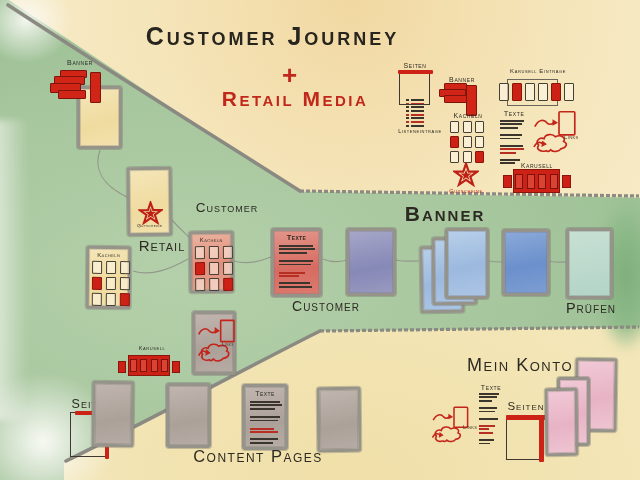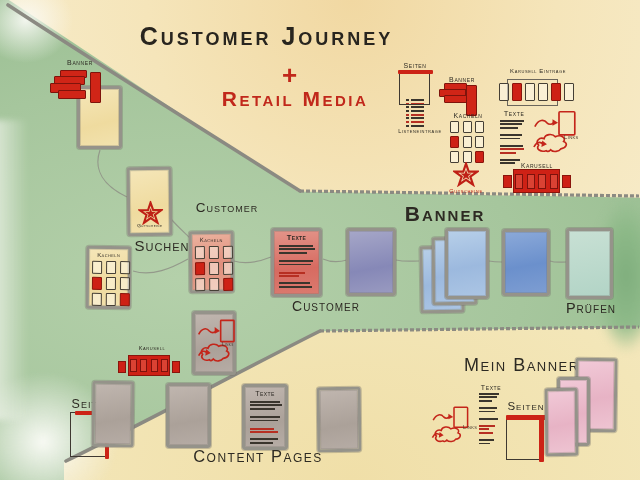--- a/index.html
+++ b/index.html
@@ -102,21 +102,21 @@
       <path d="M170,218 C179,228 185,233 190,238"></path>
       <path d="M133,271 C152,277 172,268 188,259"></path>
       <path d="M234,261 C247,265 261,261 271,257"></path>
       <path d="M323,259 C332,263 340,262 347,260"></path>
       <path d="M396,260 C405,262 412,261 419,261"></path>
       <path d="M489,261 C494,262 498,262 502,262"></path>
       <path d="M550,261 C556,263 562,262 566,262"></path>
     </g>
   </svg>
 
-  <div class="lbl t-main" style="left:124px;top:24px;width:285px;font-size:25px;color:#28251f;">Customer Journey</div>
+  <div class="lbl t-main" style="left:130px;top:24px;width:285px;font-size:25px;color:#28251f;">Customer Journey</div>
   <div class="lbl bold red-ink" style="left:265px;top:62px;width:50px;font-size:26px;">+</div>
   <div class="lbl bold red-ink" style="left:190px;top:88px;width:210px;font-size:21px;letter-spacing:2.5px;">Retail Media</div>
 
   <div class="lbl" style="left:56px;top:59px;width:48px;font-size:7px;">Banner</div>
   <div class="card yellow" style="left:77px;top:86px;width:45px;height:63px;"></div>
   <div>
     <div class="banner-rect" style="left:60px;top:70px;width:27px;height:8px;"></div>
     <div class="banner-rect" style="left:54px;top:76px;width:31px;height:9px;"></div>
     <div class="banner-rect" style="left:50px;top:83px;width:31px;height:10px;"></div>
     <div class="banner-rect" style="left:58px;top:90px;width:28px;height:9px;"></div>
@@ -248,21 +248,21 @@
     <div style="position:absolute;left:8px;top:31px;">
       <svg width="25" height="24" viewBox="0 0 24 22">
         <path d="M12 1 L14.5 8.3 L22.4 8.3 L16 12.9 L18.5 20.4 L12 15.9 L5.5 20.4 L8 12.9 L1.6 8.3 L9.5 8.3 Z" fill="none" stroke="#bf2016" stroke-width="2"></path>
         <path d="M12 6.3 L13.3 10 L17.2 10 L14 12.3 L15.3 16 L12 13.8 L8.8 16 L10 12.3 L6.8 10 L10.8 10 Z" fill="#bf2016"></path>
       </svg>
     </div>
     <div class="inlbl red-ink" style="top:54px;font-size:4.8px;">Gutscheine</div>
   </div>
 
   <div class="lbl" style="left:187px;top:201px;width:80px;font-size:13.5px;letter-spacing:1px;">Customer</div>
-  <div class="lbl" style="left:132px;top:238px;width:60px;font-size:15px;letter-spacing:1px;">Suchen</div>
+  <div class="lbl" style="left:132px;top:238px;width:60px;font-size:15px;letter-spacing:1px;">Retail</div>
   <div class="lbl bold" style="left:400px;top:203px;width:90px;font-size:21px;letter-spacing:2px;">Banner</div>
   <div class="lbl" style="left:286px;top:299px;width:80px;font-size:14px;letter-spacing:1px;">Customer</div>
   <div class="lbl" style="left:561px;top:301px;width:60px;font-size:14.5px;letter-spacing:1px;">Prüfen</div>
 
   <div class="card yellow" style="left:86px;top:246px;width:45px;height:63px;transform:rotate(.5deg);">
     <div class="inlbl" style="font-size:6px;">Kacheln</div>
     <div class="tiles g3" style="left:3px;top:12px;">
         <div class="tile"></div>
         <div class="tile"></div>
         <div class="tile"></div>
@@ -365,21 +365,21 @@
         <div class="tl r" style="width: 28px;"></div>
         <div class="tl g" style="height: 2px;"></div>
         <div class="tl k" style="width: 28px;"></div>
         <div class="tl k" style="width: 23px;"></div>
       </div>
   </div>
   <div class="card grayc" style="left:317px;top:387px;width:44px;height:65px;transform:rotate(-.5deg);"></div>
 
   <div class="lbl" style="left:188px;top:448px;width:140px;font-size:16.5px;letter-spacing:1.5px;">Content Pages</div>
 
-  <div class="lbl" style="left:464px;top:356px;width:112px;font-size:18px;letter-spacing:1.5px;">Mein Banner</div>
+  <div class="lbl" style="left:464px;top:356px;width:112px;font-size:18px;letter-spacing:1.5px;">Mein Konto</div>
 
   <div class="lbl" style="left:477px;top:384px;width:28px;font-size:7px;">Texte</div>
   <div class="tlines" style="left:479px;top:393px;width:21px;">
       <div class="tl k" style="width: 20px;"></div>
       <div class="tl k" style="width: 18px;"></div>
       <div class="tl k" style="width: 13px;"></div>
       <div class="tl g" style="height: 2px;"></div>
       <div class="tl k" style="width: 18px;"></div>
       <div class="tl k" style="width: 16px;"></div>
       <div class="tl g" style="height: 2px;"></div>

